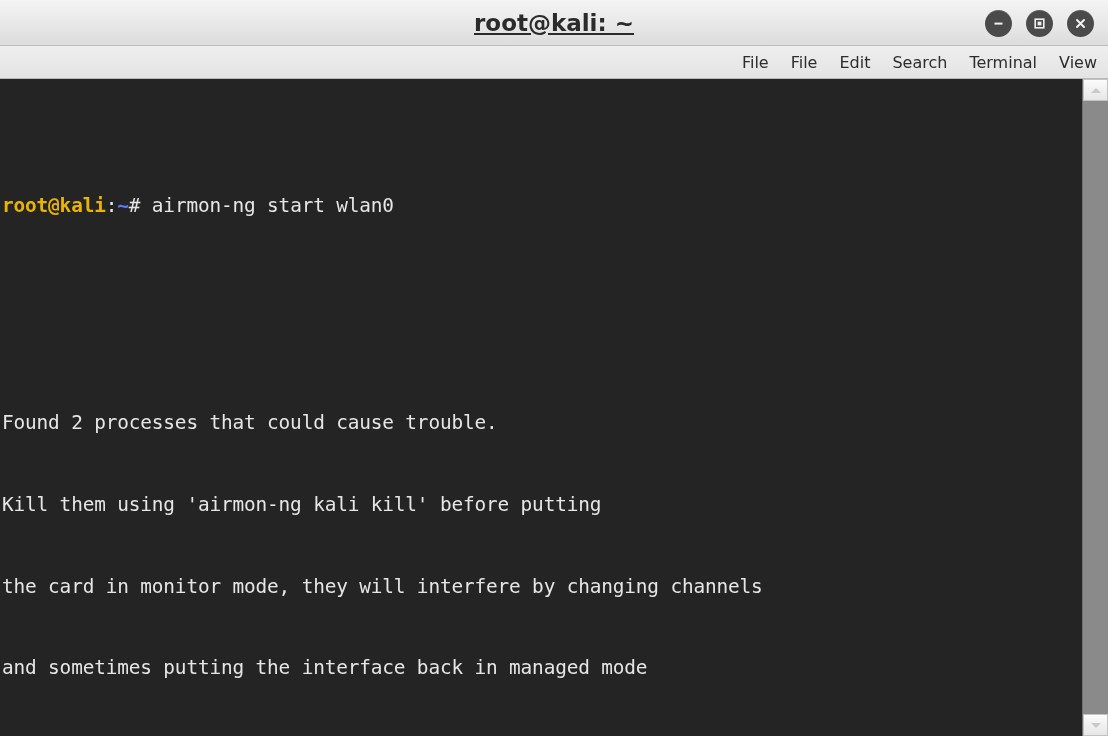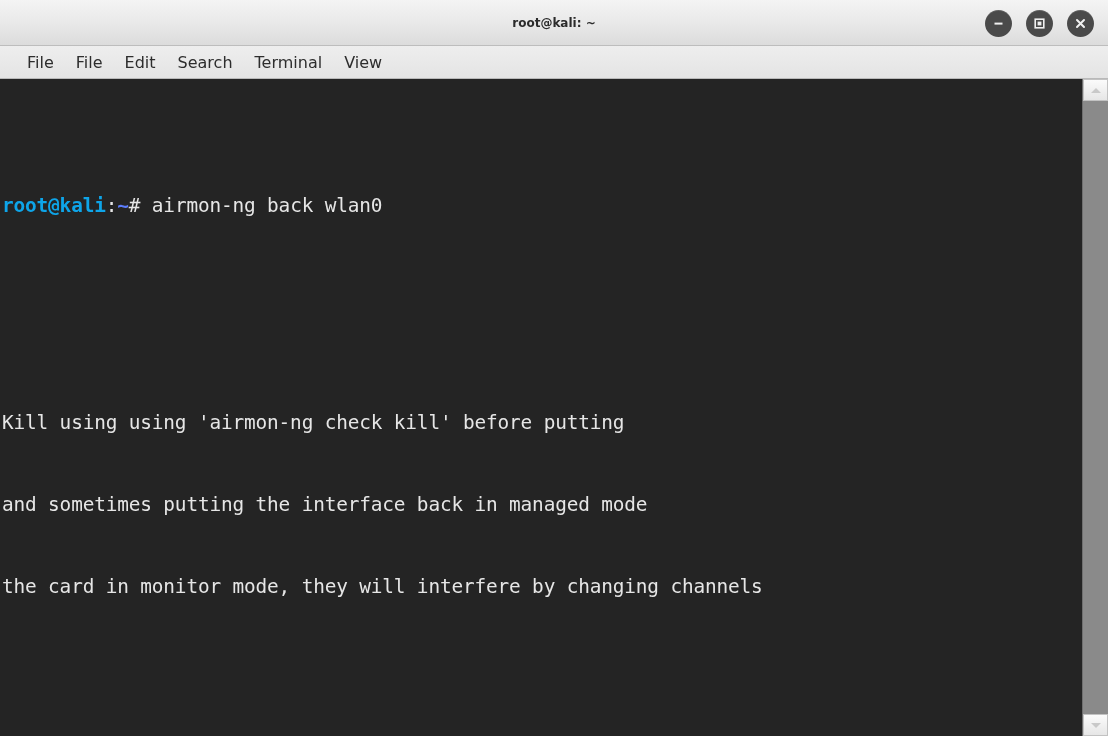--- a/index.html
+++ b/index.html
@@ -31,25 +31,26 @@
     background: linear-gradient(to bottom, #f4f4f4 0%, #e9e9e9 50%, #dcdcdc 100%);
     border-bottom: 1px solid #bdbdbd;
     position: relative;
     display: flex;
     align-items: center;
     justify-content: center;
     box-sizing: border-box;
   }
   .titlebar-title {
     font-family: "DejaVu Sans", sans-serif;
-    font-size: 12px;
+    font-size: 23px;
     font-weight: 700;
     color: #2b2b2b;
     letter-spacing: 0px;
     user-select: none;
+    text-decoration: underline;
   }
   .window-buttons {
     position: absolute;
     right: 14px;
     top: 0;
     height: 46px;
     display: flex;
     align-items: center;
     gap: 14px;
   }
@@ -67,22 +68,23 @@
   .winbtn svg { display: block; }
 
   
   .menubar {
     height: 33px;
     min-height: 33px;
     background: linear-gradient(to bottom, #eeeeee 0%, #e4e4e4 100%);
     border-bottom: 1px solid #b9b9b9;
     display: flex;
     align-items: center;
-    padding-left: 16px;
-    box-sizing: border-box;
+    padding-left: 22px;
+    box-sizing: border-box;
+    justify-content: flex-end;
   }
   .menu-item {
     font-family: "DejaVu Sans", sans-serif;
     font-size: 16px;
     color: #2d2d2d;
     padding: 2px 11px;
     cursor: default;
     user-select: none;
     border-radius: 2px;
   }
@@ -104,21 +106,21 @@
   }
   .term-lines {
     font-family: "DejaVu Sans Mono", monospace;
     font-size: 19.4px;
     line-height: 27.2px;
     color: #e6e6e6;
     white-space: pre;
     letter-spacing: -0.15px;
   }
   .term-line { height: 27.2px; }
-  .c-red  { color: #0ea5e9; font-weight: bold; }
+  .c-red  { color: #eab308; font-weight: bold; }
   .c-blue { color: #5c7cfa; font-weight: bold; }
   .c-white{ color: #e6e6e6; }
 
   
   .scrollbar {
     width: 26px;
     min-width: 26px;
     background: #888888;
     display: flex;
     flex-direction: column;
@@ -186,27 +188,28 @@
     <div class="menu-item">Terminal</div>
     <div class="menu-item">View</div>
   </div>
 
   <div class="terminal-area">
 
     <div class="terminal-screen">
       <div class="term-lines">
 
         
-        <div class="term-line"><span class="c-red">root@kali</span><span class="c-white">:</span><span class="c-blue">~</span><span class="c-white">#</span><span class="c-white"> </span><span class="c-white">airmon-ng back wlan0</span></div>
+        <div class="term-line"><span class="c-red">root@kali</span><span class="c-white">:</span><span class="c-blue">~</span><span class="c-white">#</span><span class="c-white"> </span><span class="c-white">airmon-ng start wlan0</span></div>
 
         <div class="term-line"> </div>
 
-        <div class="term-line">Kill using using 'airmon-ng check kill' before putting</div>
+        <div class="term-line">Found 2 processes that could cause trouble.</div>
+        <div class="term-line">Kill them using 'airmon-ng kali kill' before putting</div>
+        <div class="term-line">the card in monitor mode, they will interfere by changing channels</div>
         <div class="term-line">and sometimes putting the interface back in managed mode</div>
-        <div class="term-line">the card in monitor mode, they will interfere by changing channels</div>
 
         
 
         
         
         
 
         
 
         

